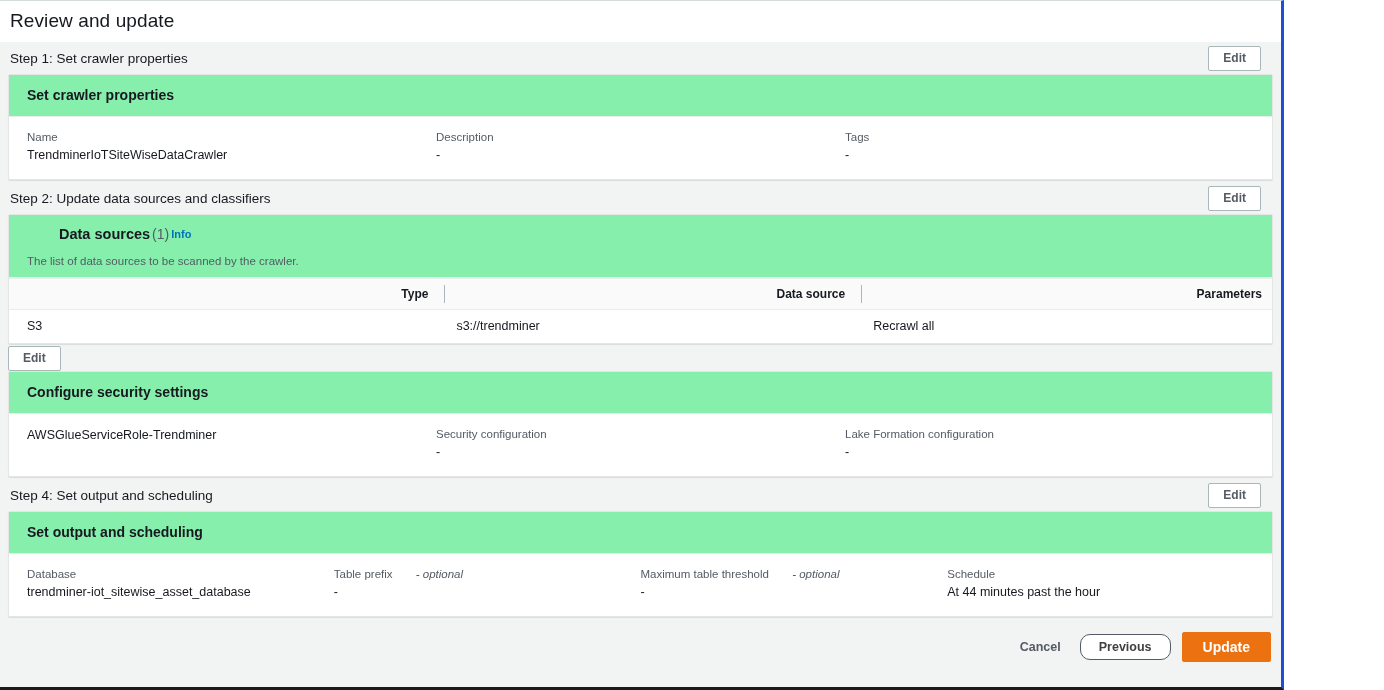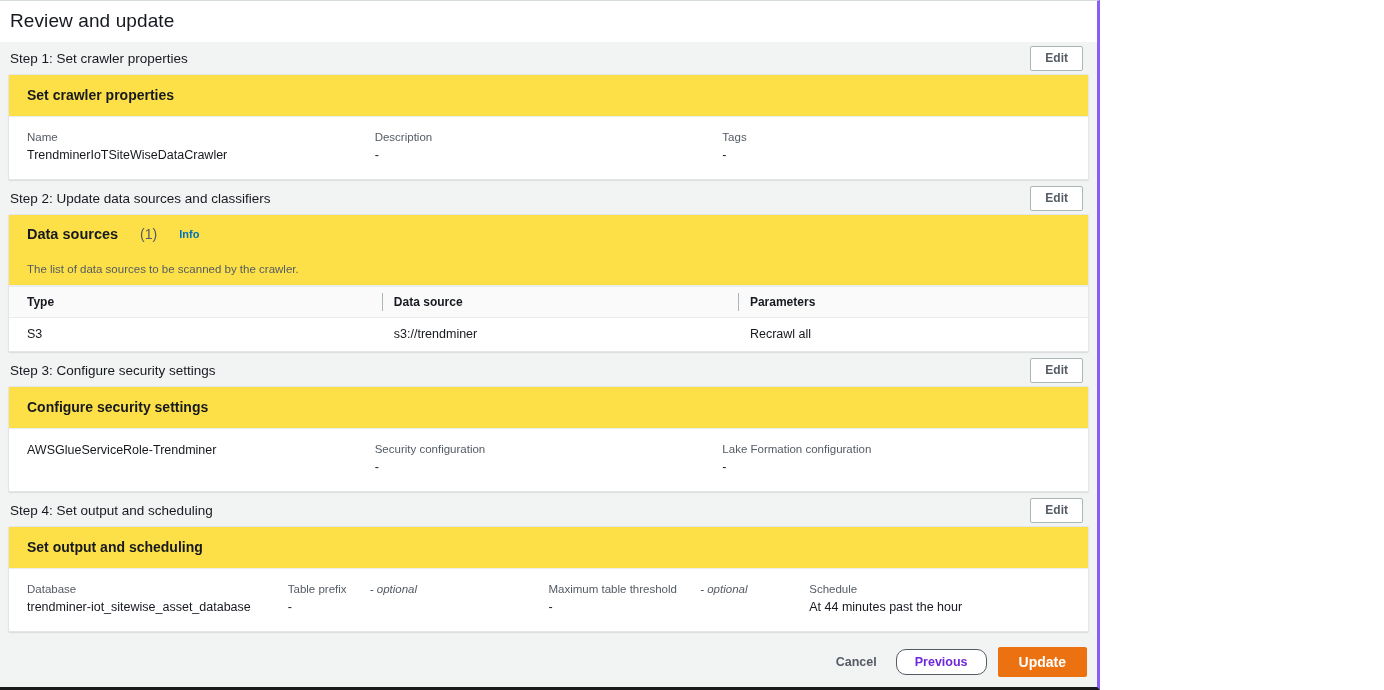--- a/index.html
+++ b/index.html
@@ -11,25 +11,25 @@
   }
 
   body {
     font-family: "Liberation Sans", sans-serif;
     background: #ffffff;
     color: #16191f;
     font-size: 13px;
   }
 
   .screen {
-    width: 1100px;
+    width: 1284px;
     height: 690px;
     position: relative;
     background: #f2f3f3;
-    border-right: 3px solid #8b5cf6;
+    border-right: 3px solid #1d4ed8;
     border-bottom: 3px solid #1a1a1a;
     border-top: 1px solid #d5dbdb;
     padding: 0 8px;
     overflow: hidden;
   }
 
   
   .page-title {
     font-size: 19px;
     font-weight: 400;
@@ -59,52 +59,53 @@
     font-family: "Liberation Sans", sans-serif;
     font-size: 12px;
     font-weight: bold;
     color: #545b64;
     background: #ffffff;
     border: 1px solid #aab7b8;
     border-radius: 2px;
     padding: 4px 14px;
     cursor: pointer;
     line-height: 15px;
-    margin-right: 6px;
+    margin-right: 12px;
   }
 
   
   .card {
     background: #ffffff;
     border: 1px solid #e4e6e6;
     border-radius: 2px;
     box-shadow: 0 1px 1px 0 rgba(0,28,36,0.10);
     margin-bottom: 2px;
   }
 
   .card-header {
-    background: #fde047;
+    background: #86efac;
     border-bottom: 1px solid #eaeded;
     padding: 12px 18px 13px 18px;
   }
 
   .card-header-title {
     font-size: 14px;
     font-weight: bold;
     color: #16191f;
   }
 
   .card-header.with-desc {
     padding: 11px 18px 10px 18px;
   }
 
   .ds-title-row {
     display: flex;
     align-items: baseline;
-    gap: 22px;
+    gap: 2px;
+    margin-left: 32px;
   }
 
   .ds-title {
     font-size: 14.5px;
     font-weight: bold;
     color: #16191f;
   }
 
   .ds-count {
     font-size: 14px;
@@ -118,21 +119,21 @@
     color: #0073bb;
     text-decoration: none;
     cursor: pointer;
     position: relative;
     top: -1px;
   }
 
   .ds-desc {
     font-size: 11.5px;
     color: #545b64;
-    margin-top: 21px;
+    margin-top: 13px;
   }
 
   
   .kv-body {
     display: flex;
     padding: 14px 18px 17px 18px;
   }
 
   .kv-col {
     flex: 1 1 0;
@@ -158,21 +159,21 @@
   
   .tbl {
     width: 100%;
     border-collapse: collapse;
   }
 
   .tbl thead th {
     background: #fafafa;
     border-top: 1px solid #eaeded;
     border-bottom: 1px solid #eaeded;
-    text-align: left;
+    text-align: right;
     font-size: 12px;
     font-weight: bold;
     color: #16191f;
     padding: 8px 10px 8px 18px;
     position: relative;
   }
 
   .tbl thead th .divider {
     position: absolute;
     left: 6px;
@@ -213,21 +214,21 @@
     background: transparent;
     border: none;
     cursor: pointer;
     padding: 6px 8px;
   }
 
   .btn-normal {
     font-family: "Liberation Sans", sans-serif;
     font-size: 12.5px;
     font-weight: bold;
-    color: #6d28d9;
+    color: #404040;
     background: #ffffff;
     border: 1px solid #545b64;
     border-radius: 10px;
     padding: 5px 18px;
     cursor: pointer;
   }
 
   .btn-primary {
     font-family: "Liberation Sans", sans-serif;
     font-size: 14px;
@@ -301,21 +302,20 @@
             <td>s3://trendminer</td>
             <td>Recrawl all</td>
           </tr>
         </tbody>
       </table>
     </div>
   </div>
 
   <div>
     <div class="step-head">
-      <div class="step-label">Step 3: Configure security settings</div>
       <button class="edit-btn">Edit</button>
     </div>
     <div class="card">
       <div class="card-header">
         <div class="card-header-title">Configure security settings</div>
       </div>
       <div class="kv-body">
         <div class="kv-col">
           <div class="kv-value">AWSGlueServiceRole-Trendminer</div>
         </div>

